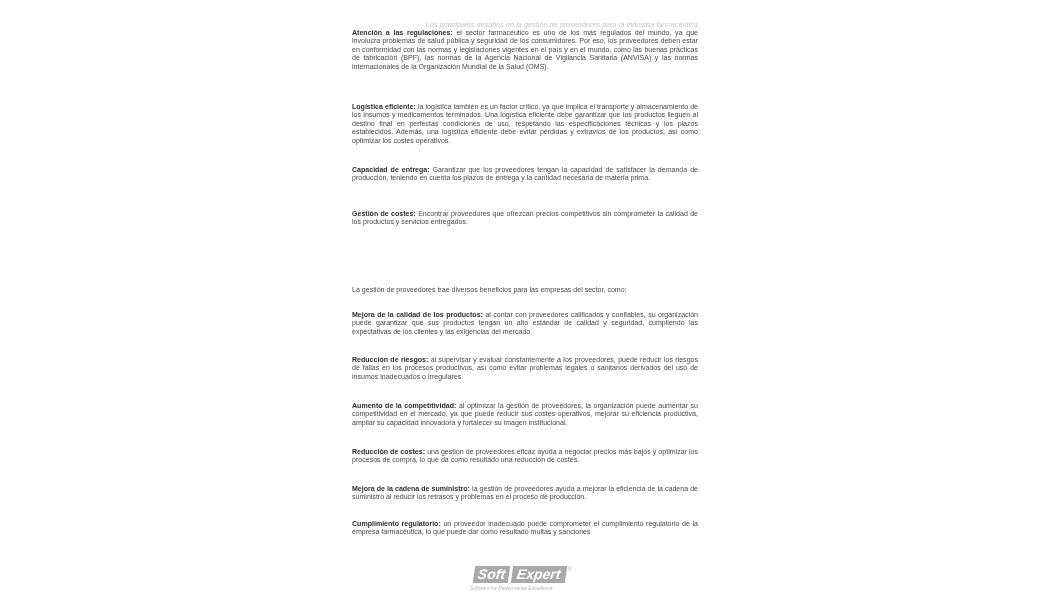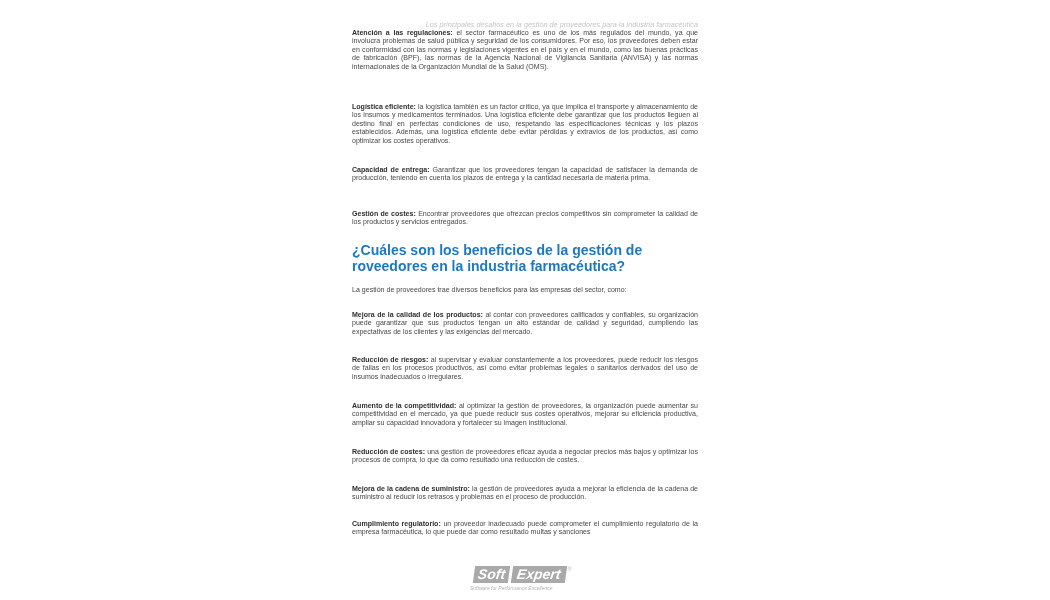--- a/index.html
+++ b/index.html
@@ -119,21 +119,20 @@
   <div class="running-header">Los principales desafíos en la gestión de proveedores para la industria farmacéutica</div>
 
   <p class="para" style="top:29px; margin:0;"><b>Atención a las regulaciones:</b><span> el sector farmacéutico es uno de los más regulados del mundo, ya que involucra problemas de salud pública y seguridad de los consumidores. Por eso, los proveedores deben estar en conformidad con las normas y legislaciones vigentes en el país y en el mundo, como las buenas prácticas de fabricación (BPF), las normas de la Agencia Nacional de Vigilancia Sanitaria (ANVISA) y las normas internacionales de la Organización Mundial de la Salud (OMS).</span></p>
 
   <p class="para" style="top:103px; margin:0;"><b>Logística eficiente:</b><span> la logística también es un factor crítico, ya que implica el transporte y almacenamiento de los insumos y medicamentos terminados. Una logística eficiente debe garantizar que los productos lleguen al destino final en perfectas condiciones de uso, respetando las especificaciones técnicas y los plazos establecidos. Además, una logística eficiente debe evitar pérdidas y extravíos de los productos, así como optimizar los costes operativos.</span></p>
 
   <p class="para" style="top:166px; margin:0;"><b>Capacidad de entrega:</b><span> Garantizar que los proveedores tengan la capacidad de satisfacer la demanda de producción, teniendo en cuenta los plazos de entrega y la cantidad necesaria de materia prima.</span></p>
 
   <p class="para" style="top:210px; margin:0;"><b>Gestión de costes:</b><span> Encontrar proveedores que ofrezcan precios competitivos sin comprometer la calidad de los productos y servicios entregados.</span></p>
 
-  <h2 class="heading" style="margin:0;">¿Cuáles son los beneficios de la gestión de roveedores en la industria farmacéutica?</h2>
 
   <p class="intro" style="margin:0;">La gestión de proveedores trae diversos beneficios para las empresas del sector, como:</p>
 
   <p class="para" style="top:311px; margin:0;"><b>Mejora de la calidad de los productos:</b><span> al contar con proveedores calificados y confiables, su organización puede garantizar que sus productos tengan un alto estándar de calidad y seguridad, cumpliendo las expectativas de los clientes y las exigencias del mercado.</span></p>
 
   <p class="para" style="top:356px; margin:0;"><b>Reducción de riesgos:</b><span> al supervisar y evaluar constantemente a los proveedores, puede reducir los riesgos de fallas en los procesos productivos, así como evitar problemas legales o sanitarios derivados del uso de insumos inadecuados o irregulares.</span></p>
 
   <p class="para" style="top:402px; margin:0;"><b>Aumento de la competitividad:</b><span> al optimizar la gestión de proveedores, la organización puede aumentar su competitividad en el mercado, ya que puede reducir sus costes operativos, mejorar su eficiencia productiva, ampliar su capacidad innovadora y fortalecer su imagen institucional.</span></p>
 
   <p class="para" style="top:448px; margin:0;"><b>Reducción de costes:</b><span> una gestión de proveedores eficaz ayuda a negociar precios más bajos y optimizar los procesos de compra, lo que da como resultado una reducción de costes.</span></p>

